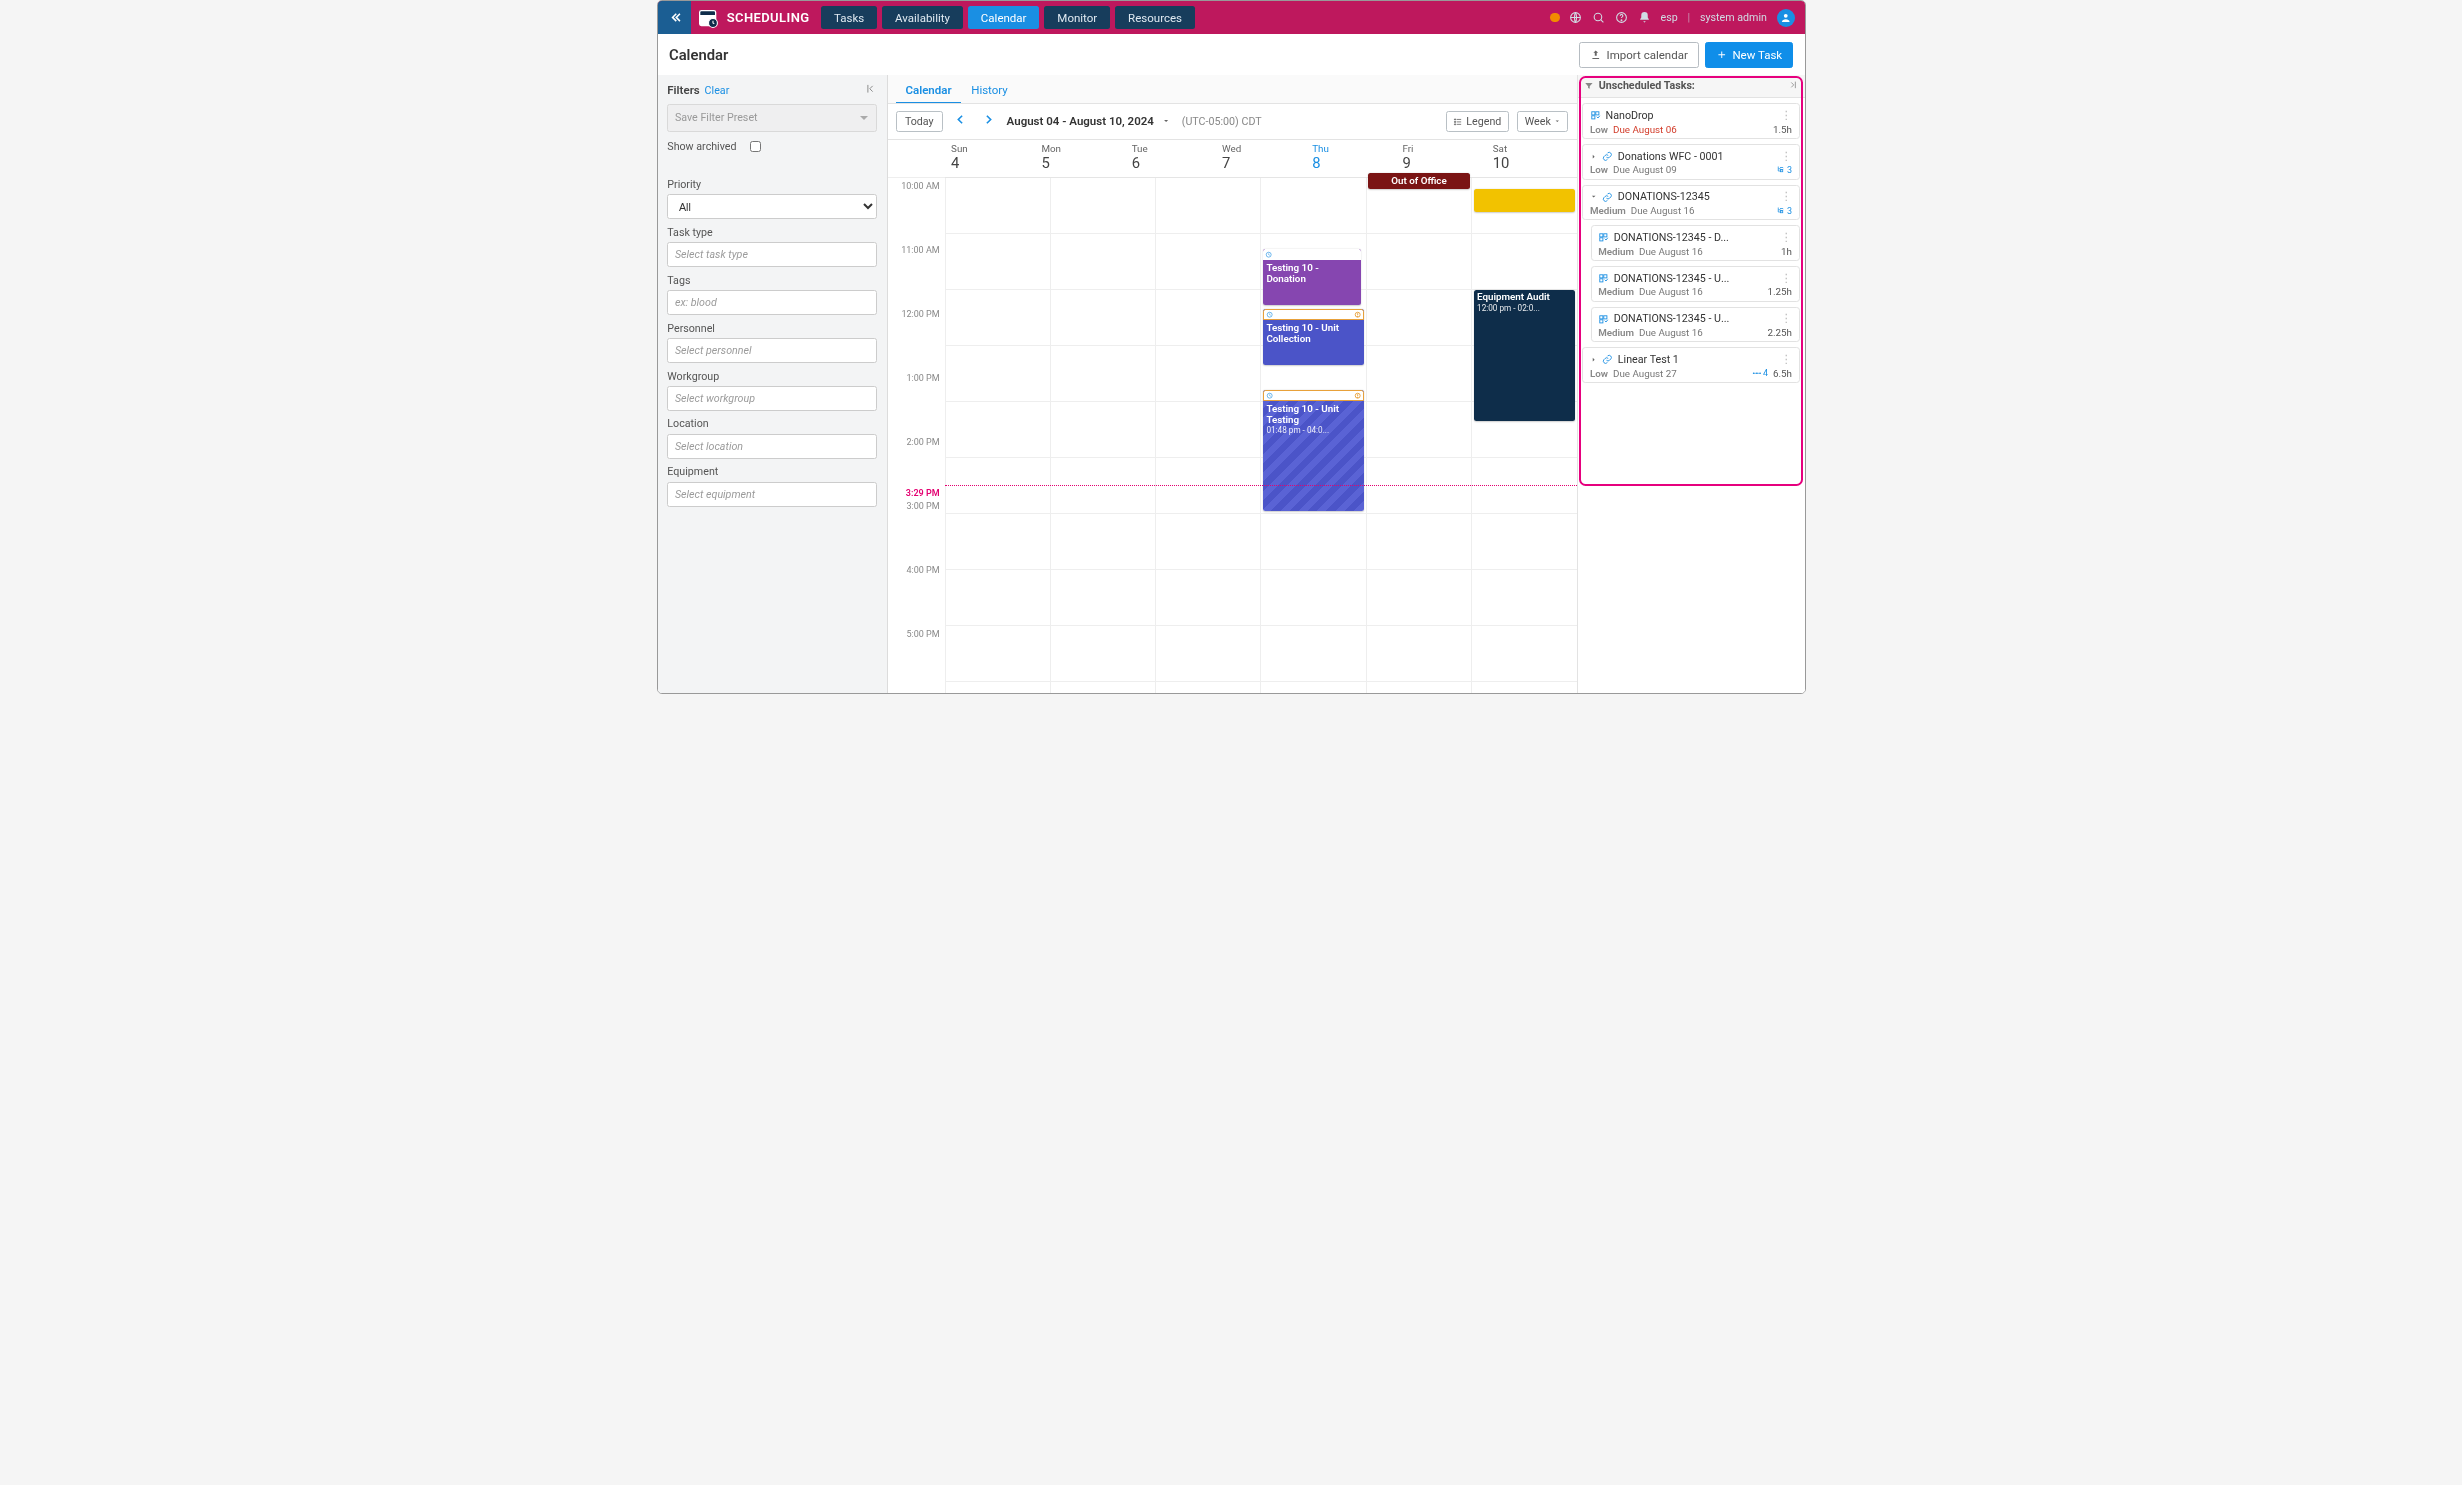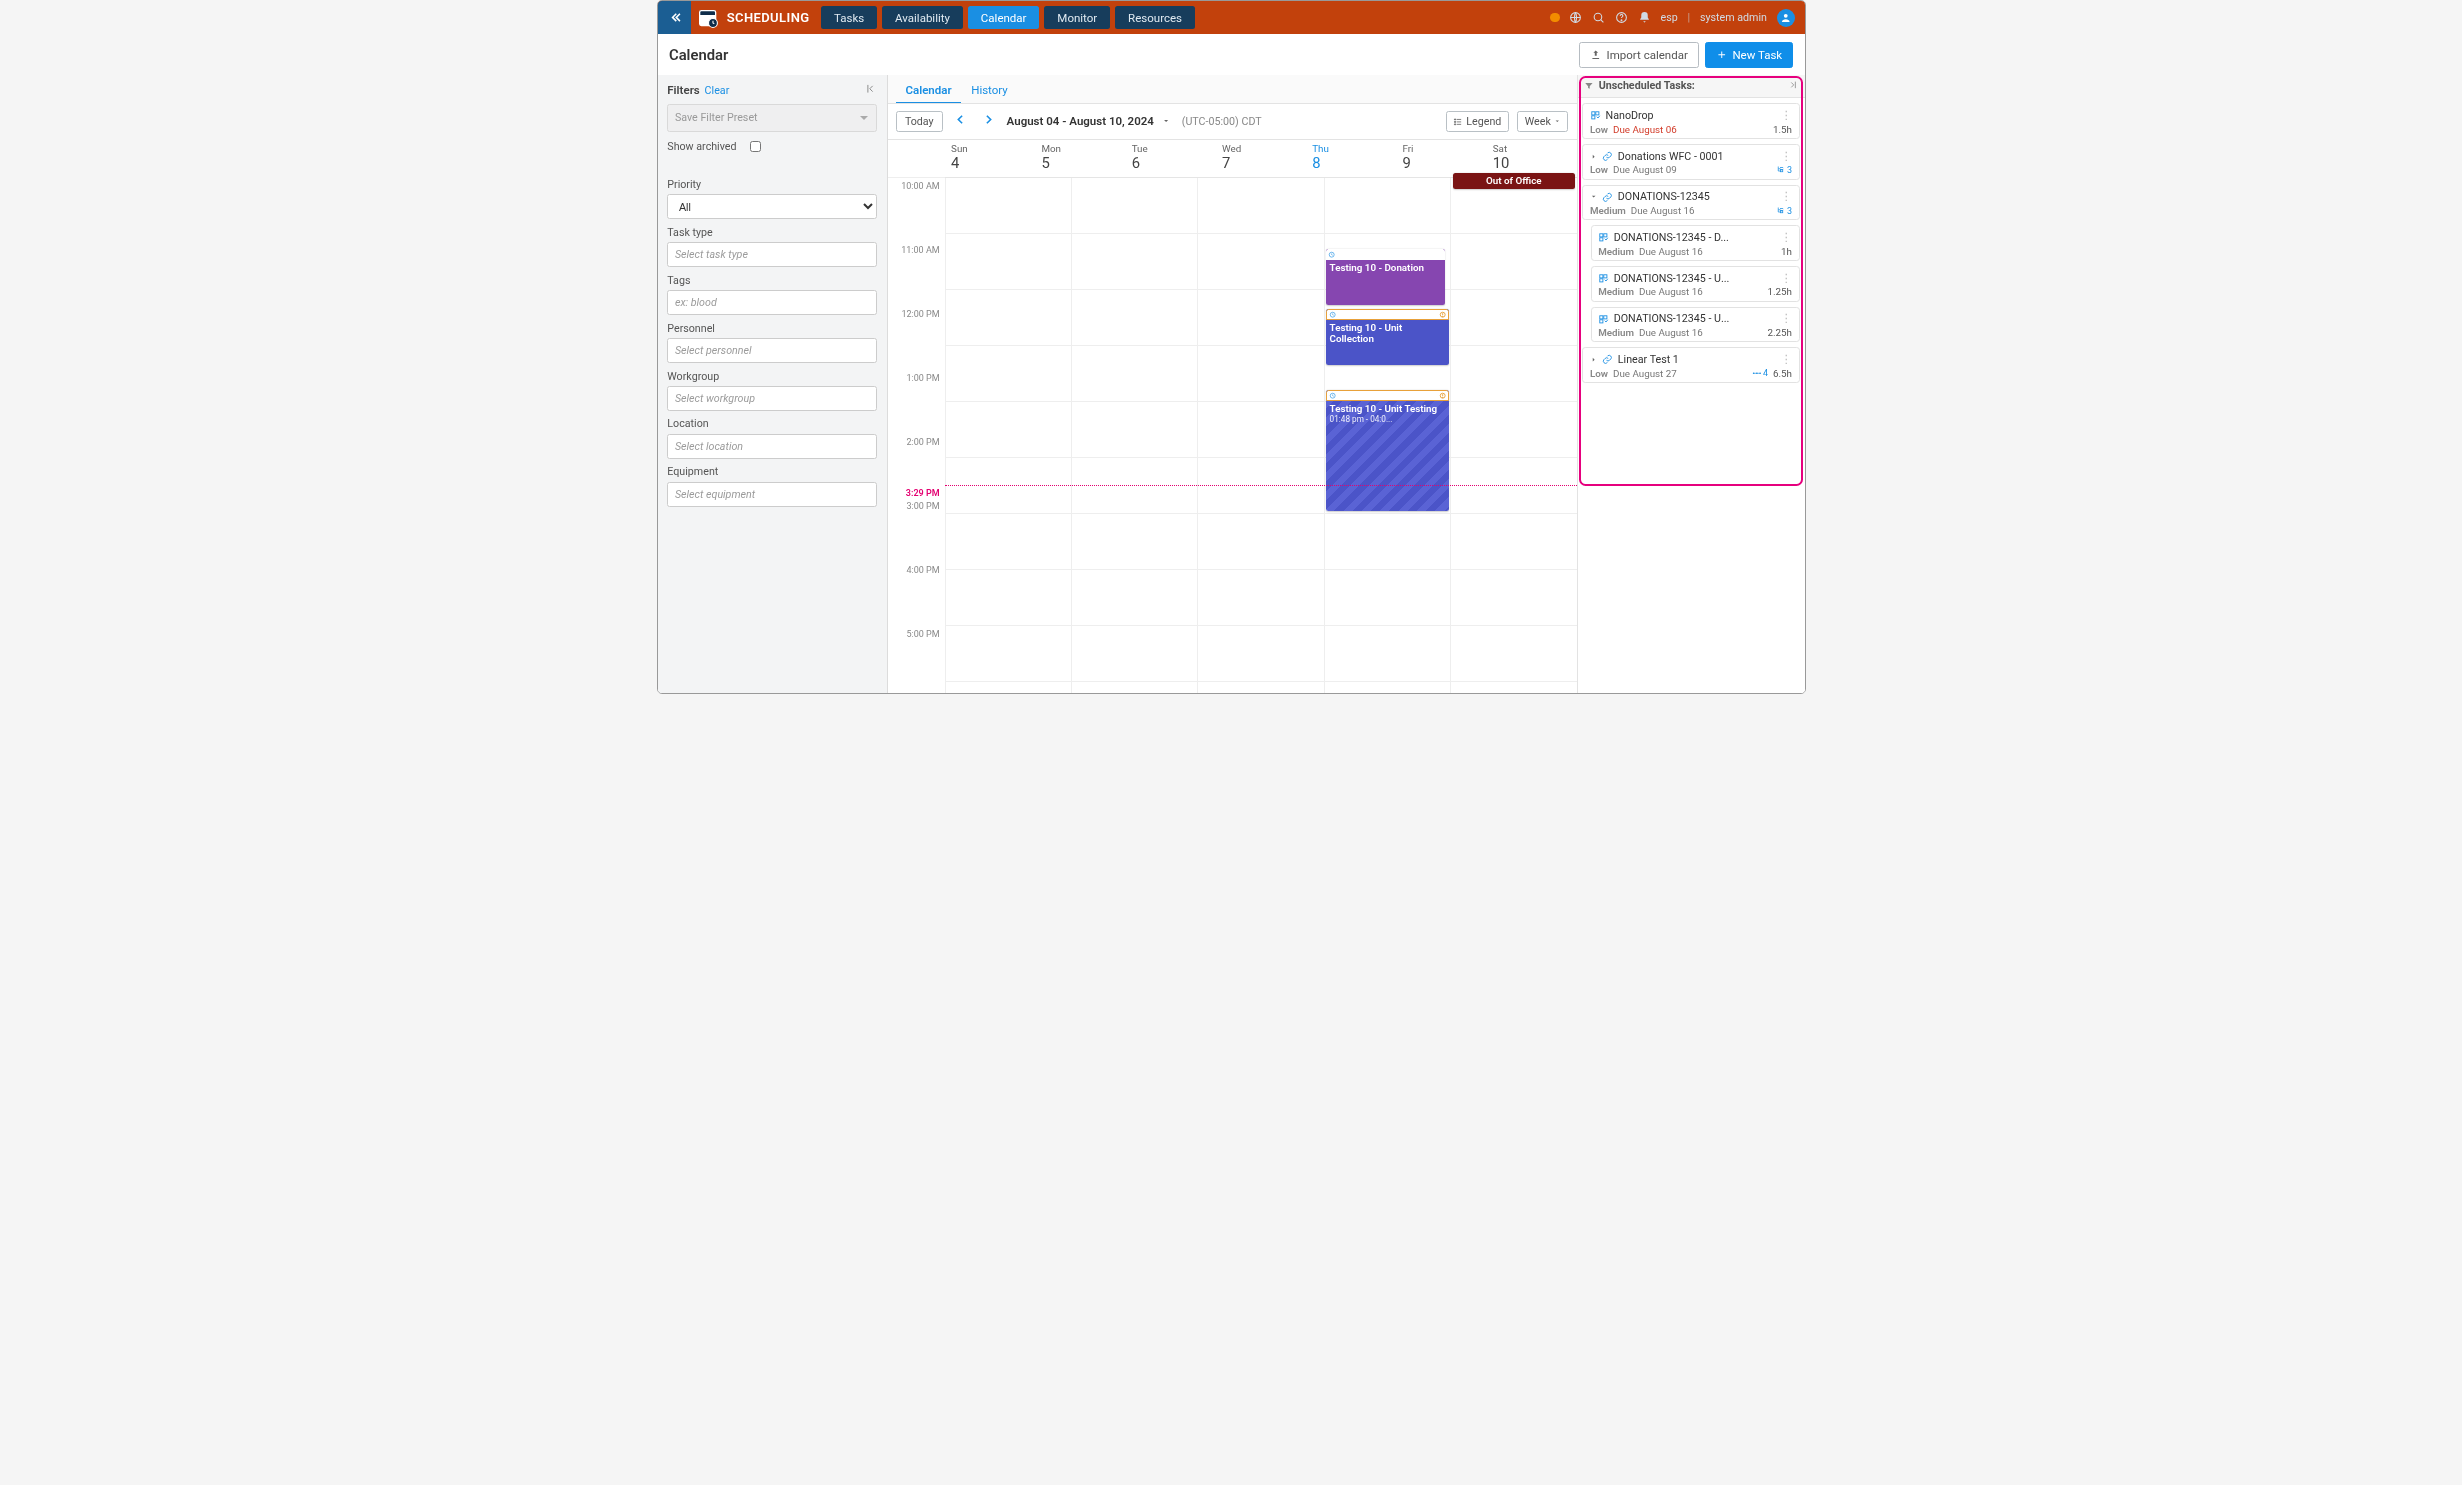--- a/index.html
+++ b/index.html
@@ -1,21 +1,21 @@
 <!DOCTYPE html>
 <html style="font-size:13px"><head>
 <meta charset="utf-8">
 <style>
   * { box-sizing: border-box; margin: 0; padding: 0; }
   body { font-family: -apple-system, BlinkMacSystemFont, "Segoe UI", Roboto, Helvetica, Arial, sans-serif; font-size: 11.5px; color: #333; background: #f5f5f5; }
   
   .app-frame { width: 1149px; height: 694px; margin: 0 auto; background: #fff; border: 0.8px solid #999; border-radius: 4.9px; overflow: hidden; display: flex; flex-direction: column; position: relative; }
 
   
-  .topnav { background: #c2410c; height: 33px; display: flex; align-items: center; color: #fff; flex: 0 0 auto; }
+  .topnav { background: #be185d; height: 33px; display: flex; align-items: center; color: #fff; flex: 0 0 auto; }
   .topnav .back-col { width: 33px; height: 33px; background: #1b5e93; display: flex; align-items: center; justify-content: center; }
   .topnav .app-icon { width: 28px; height: 28px; margin-left: 3.3px; display: flex; align-items: center; justify-content: center; }
   .topnav .app-name { font-weight: 600; letter-spacing: 0.4px; margin-left: 4.9px; font-size: 13px; }
   .topnav .tabs { display: flex; gap: 4.9px; margin-left: 11.5px; }
   .topnav .tab { background: #173d5c; color: #dfe9f1; padding: 4.9px 13px; border-radius: 2.5px; font-size: 11.5px; cursor: pointer; }
   .topnav .tab.active { background: #1a8fe3; color: #fff; }
   .topnav .right { margin-left: auto; display: flex; align-items: center; gap: 9.8px; padding-right: 9.8px; color: #d1dbe4; font-size: 10.7px; }
   .topnav .right .dot { width: 9.8px; height: 9.8px; border-radius: 50%; background: #f28c00; }
   .topnav .right svg { display: block; }
   .topnav .right .sep { opacity: 0.6; }
@@ -408,20 +408,27 @@
                     </div>
                     <div class="ev-title">Testing 10 - Unit Testing</div>
                     <div class="ev-time">01:48 pm - 04:0...</div>
                   </div>
                 </div>
                 <div class="col" id="col-5">
                   <div class="event ev-darkred" style="top: -4.9px; height: 16.4px; left: 1.6px; right: 1.6px;">
                     <div class="ev-title" style="text-align:center">Out of Office</div>
                   </div>
                 </div>
+                <div class="col" id="col-6">
+                  <div class="event ev-yellow" style="top: 11.5px; height: 23px; left: 1.6px; right: 1.6px;"></div>
+                  <div class="event ev-darknavy" style="top: 112px; height: 131px; left: 1.6px; right: 1.6px;">
+                    <div class="ev-title">Equipment Audit</div>
+                    <div class="ev-time">12:00 pm - 02:0...</div>
+                  </div>
+                </div>
               </div>
             <div class="now-line" style="top:307px;"></div>
           </div>
         </div>
       </div>
 
     </div>
 
     <div class="right-panel">
       <div class="hdr">

